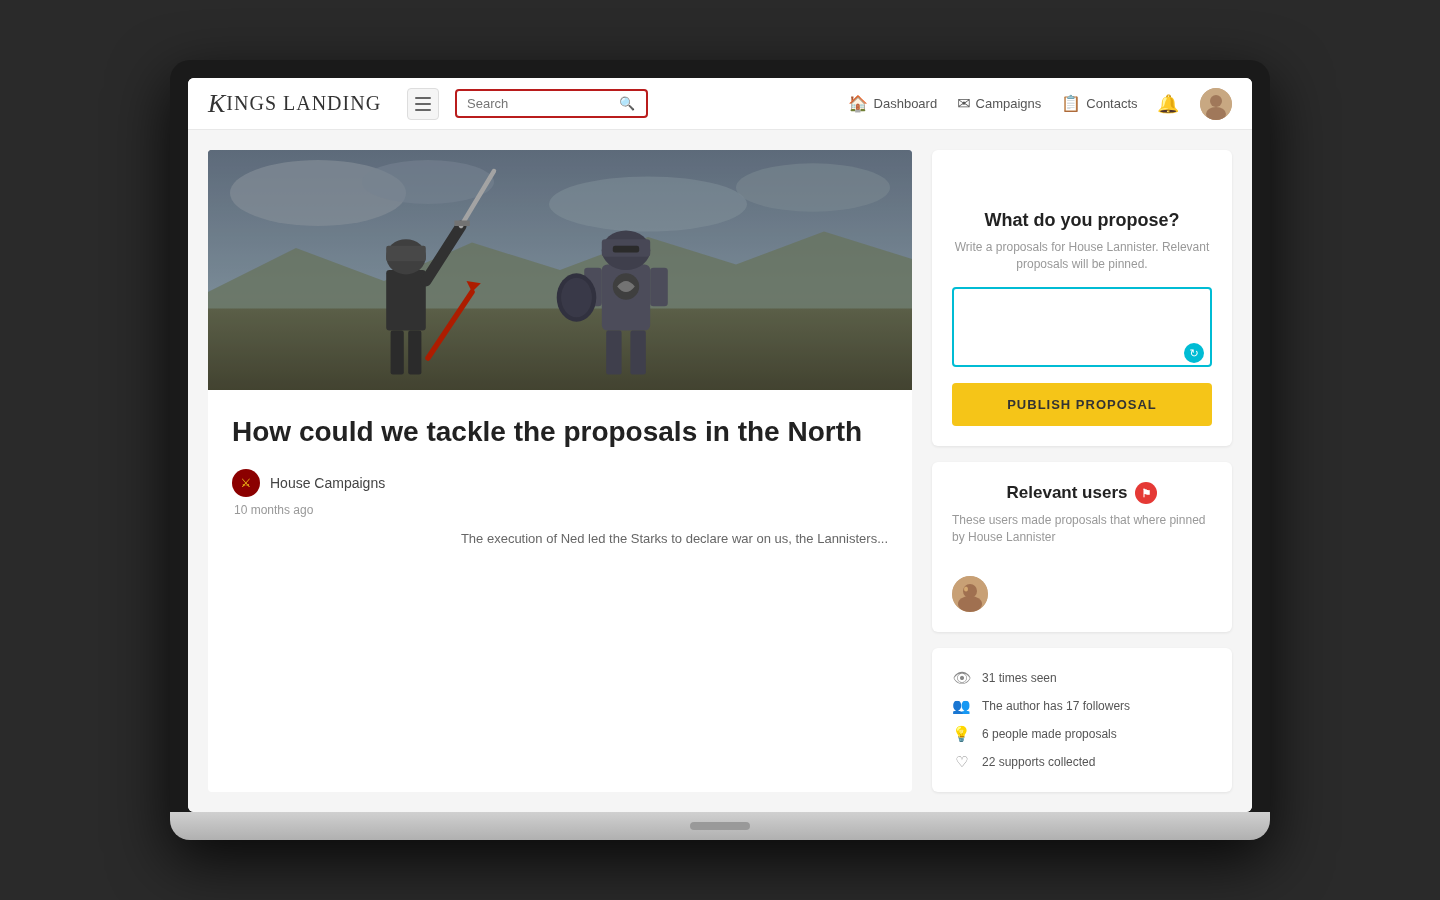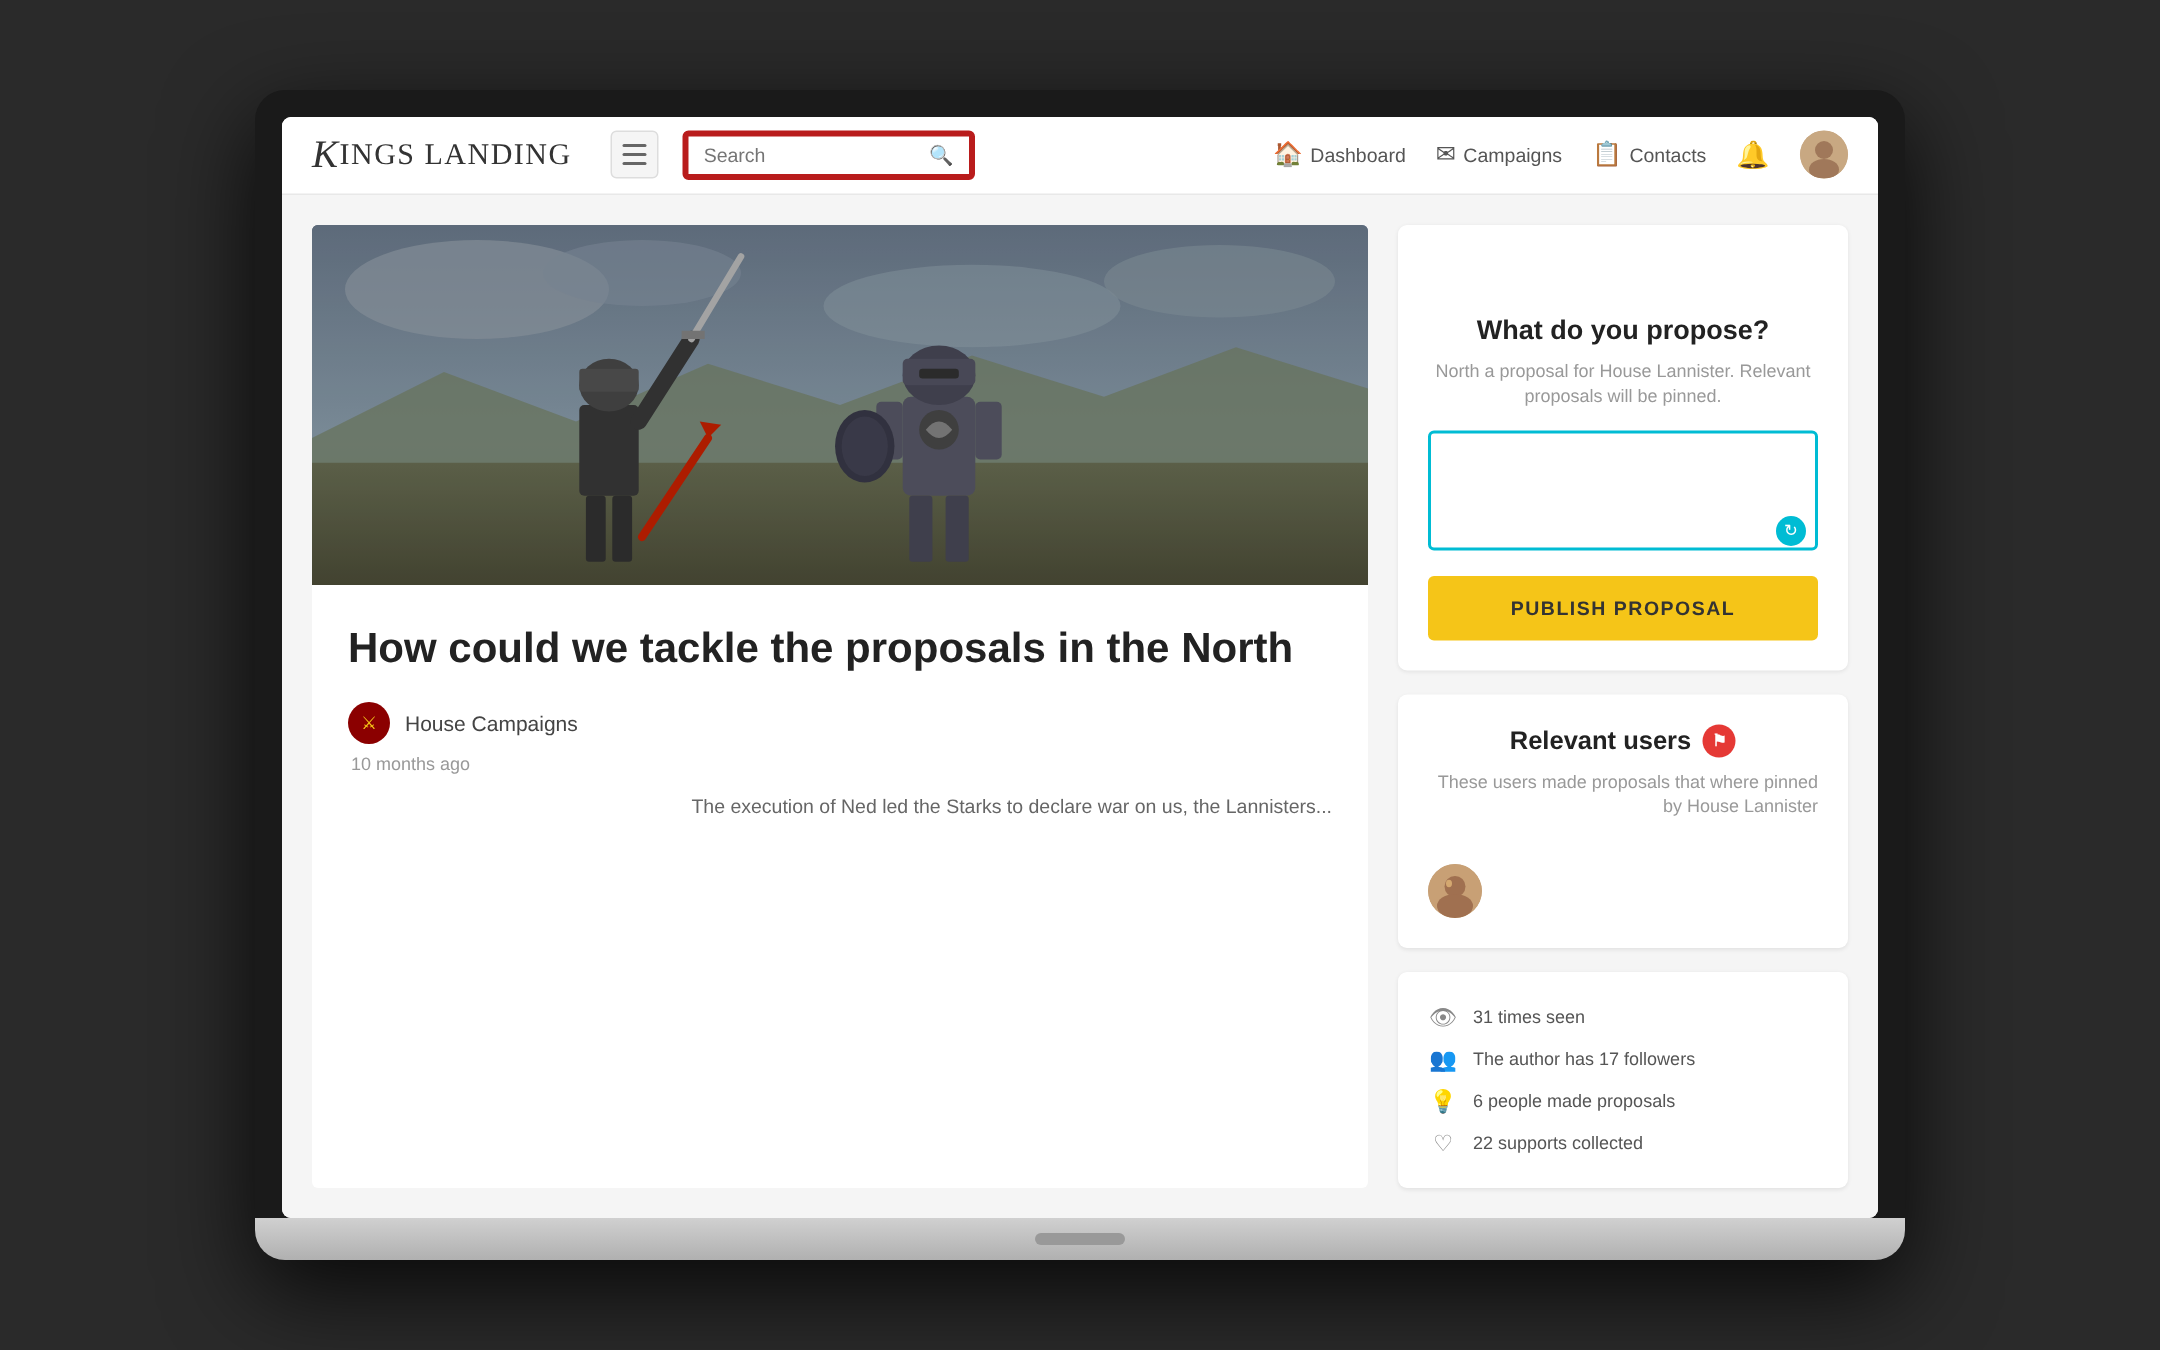--- a/index.html
+++ b/index.html
@@ -91,21 +91,21 @@
     .hamburger-line {
       width: 16px;
       height: 2px;
       background: #666;
       border-radius: 1px;
     }
 
     .search-box {
       display: flex;
       align-items: center;
-      border: 4px solid #b91c1c;
+      border: 2px solid #b91c1c;
       border-radius: 4px;
       padding: 5px 10px;
       gap: 6px;
       flex: 1;
       max-width: 220px;
     }
 
     .search-box input {
       border: none;
       outline: none;
@@ -336,21 +336,21 @@
       display: flex;
       align-items: center;
       justify-content: center;
       color: white;
       font-size: 11px;
     }
 
     .relevant-subtitle {
       font-size: 12px;
       color: #999;
-      text-align: right;
+      text-align: left;
       margin-bottom: 30px;
       line-height: 1.4;
     }
 
     .relevant-avatars {
       display: flex;
       gap: 8px;
     }
 
     .user-avatar {
@@ -521,21 +521,21 @@
           <div class="article-date">10 months ago</div>
 
           <p class="article-excerpt">The execution of Ned led the Starks to declare war on us, the Lannisters...</p>
         </div>
       </div>
 
       <div class="sidebar">
 
         <div class="sidebar-card">
           <div class="proposal-title">What do you propose?</div>
-          <div class="proposal-subtitle">North a proposal for House Lannister. Relevant proposals will be pinned.</div>
+          <div class="proposal-subtitle">Write a proposals for House Lannister. Relevant proposals will be pinned.</div>
           <div class="textarea-wrapper">
             <textarea class="proposal-textarea" style=""></textarea>
             <div class="textarea-icon">↻</div>
           </div>
           <button class="publish-btn">PUBLISH PROPOSAL</button>
         </div>
 
         <div class="sidebar-card">
           <div class="relevant-title">
             <span>Relevant users</span>

